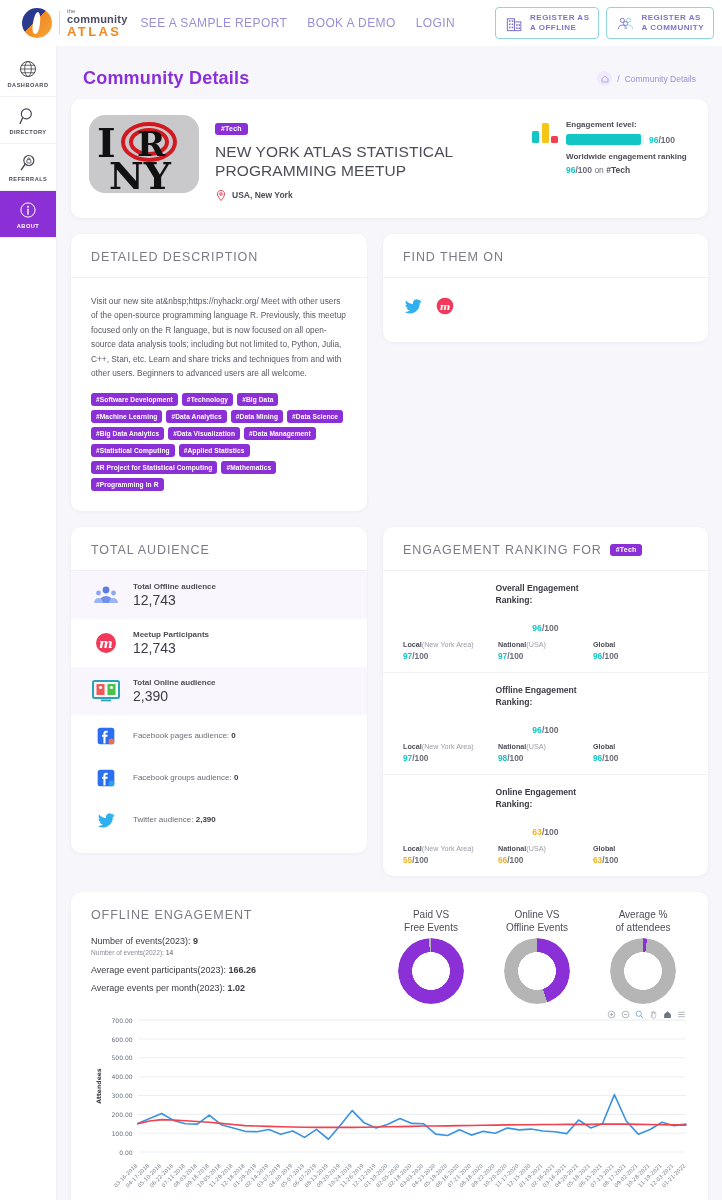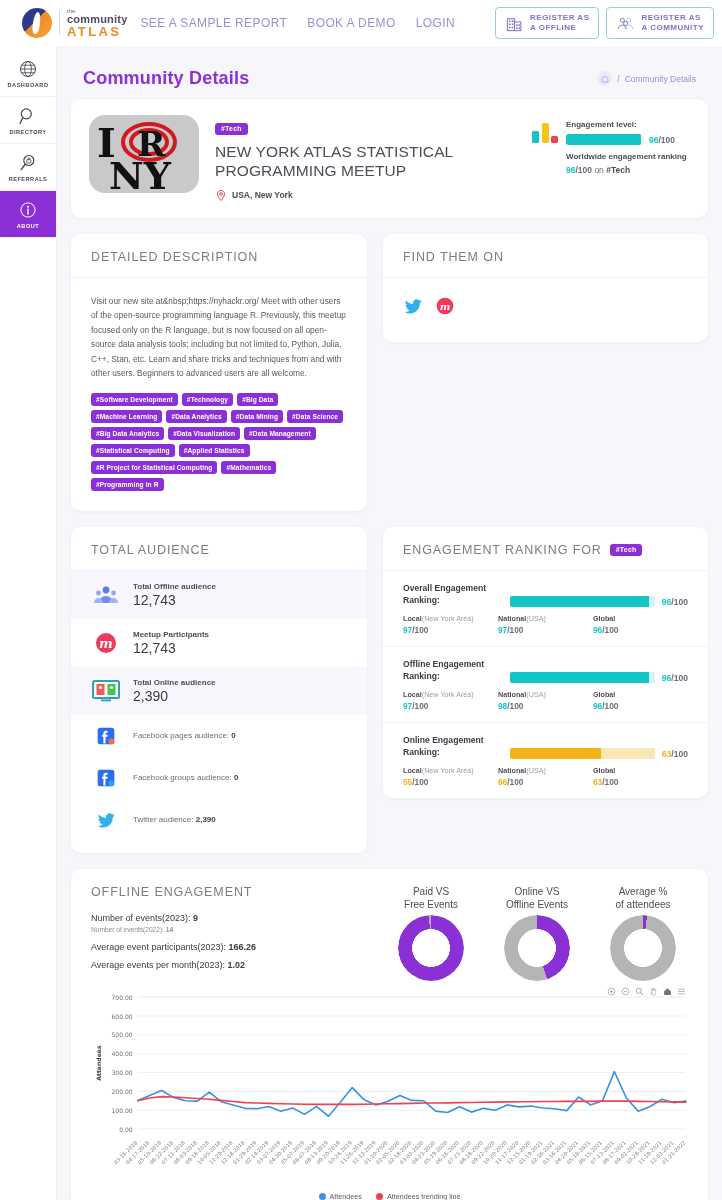--- a/index.html
+++ b/index.html
@@ -152,21 +152,21 @@
   .aud-ic { width:30px; height:28px; flex:none; display:flex; align-items:center; justify-content:center;}
   .aud-lbl { font-size:8px; color:#4d4d58; font-weight:700;text-align:center;}
   .aud-val { font-size:14px; color:#3b3b45; font-weight:400; margin-top:1px;}
   .aud-small { display:flex; align-items:center; gap:12px; padding:7px 20px; }
   .aud-small .t { font-size:8px; color:#6b6b78; }
   .aud-small .t b { color:#3b3b45; }
 
   
   .er-block { padding:11px 20px 11px 20px; border-bottom:1px solid #f1f1f5; }
   .er-block:last-child { border-bottom:none; }
-  .er-head { display:flex; align-items:flex-end; gap:7px; }
+  .er-head { display:flex; align-items:center; gap:7px;flex-direction:column; }
   .er-name { font-size:8.6px; font-weight:700; color:#3b3b45; width:100px; line-height:1.45;}
   .er-track { flex:1; height:11px; border-radius:2px; margin-top:1px; overflow:hidden; }
   .er-fill { height:100%; }
   .er-score { font-size:8.6px; font-weight:700; white-space:nowrap; margin-top:1px;}
   .er-score .d { color:#6c6c7a; font-weight:700;}
   .er-sub { display:flex; margin-top:7px; }
   .er-cell { flex:1; }
   .er-cell .k { font-size:7.2px; color:#9b9ba6; }
   .er-cell .k b { color:#4d4d58; font-weight:700;}
   .er-cell .v { font-size:8.3px; font-weight:700; margin-top:2px; color:#6c6c7a;}

